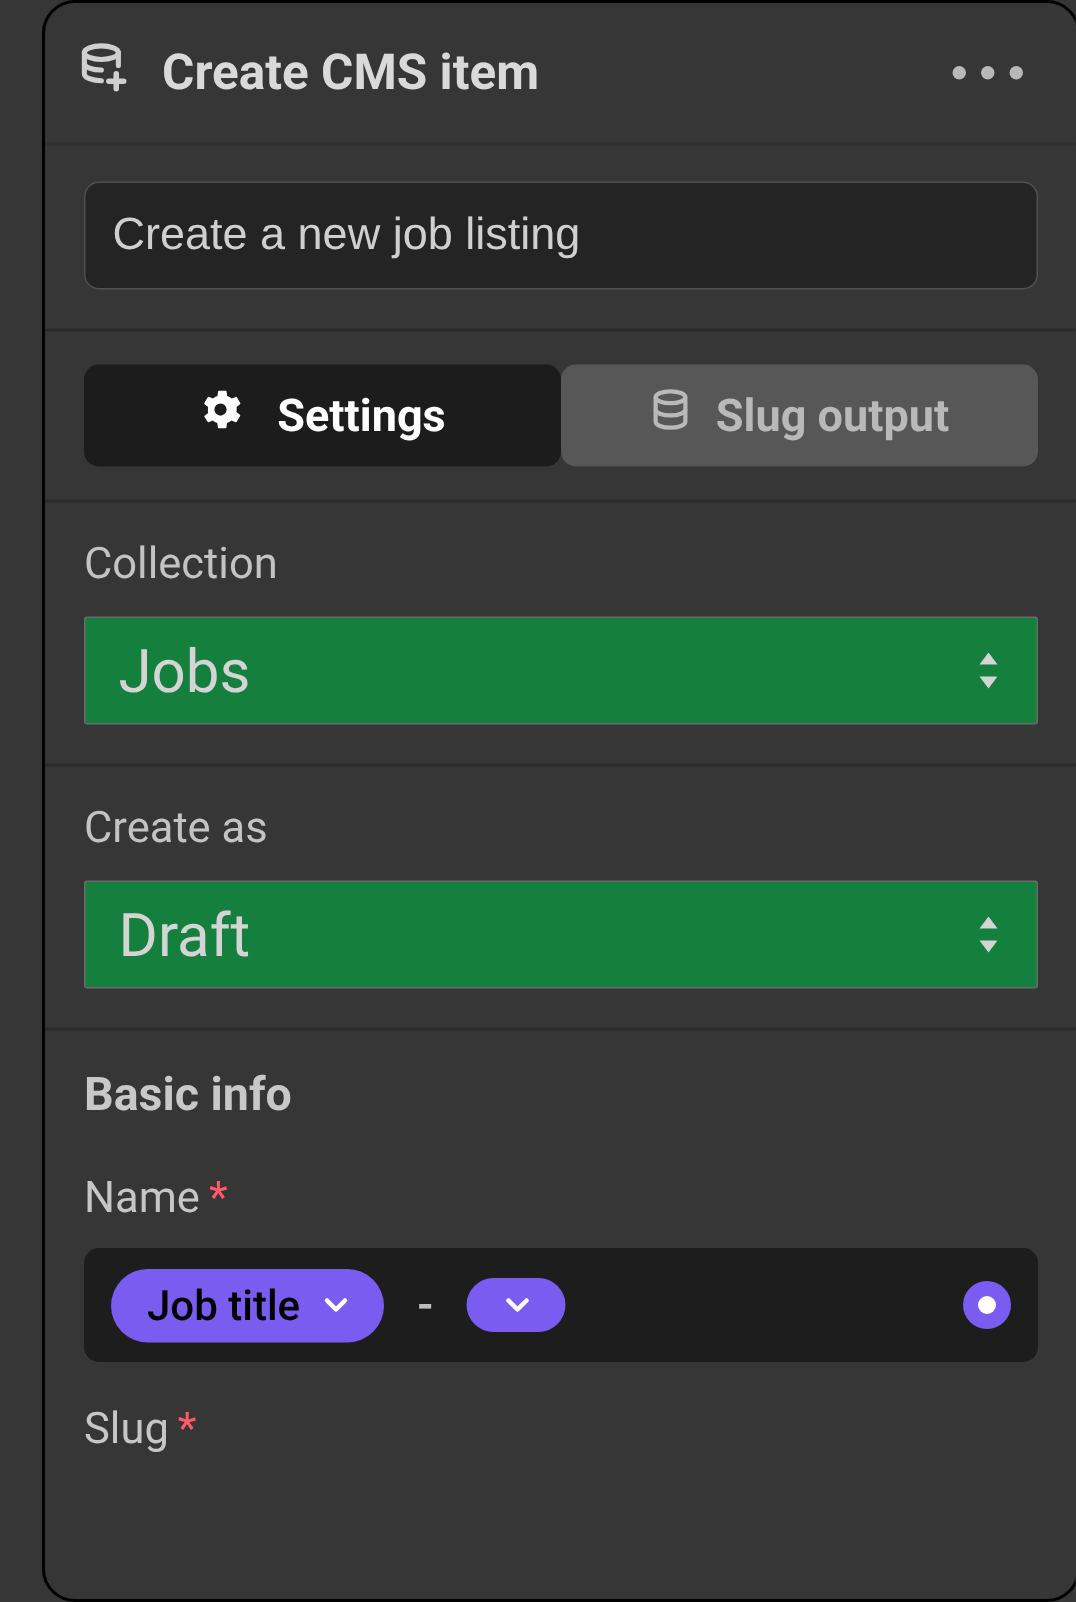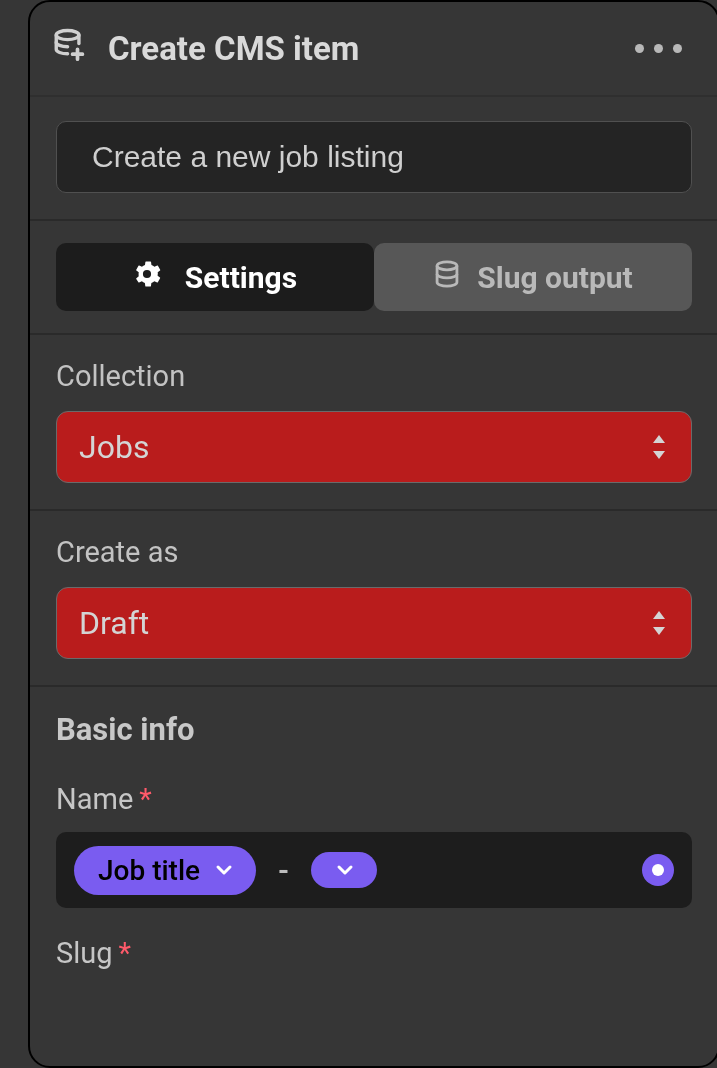--- a/index.html
+++ b/index.html
@@ -55,21 +55,21 @@
     margin-bottom: 18px;
   }
   .text-input {
     width: 100%;
     height: 72px;
     background: #242424;
     border: 1px solid #505050;
     border-radius: 10px;
     color: #cfcfcf;
     font-size: 30px;
-    padding: 0 35px;
+    padding: 0 18px;
     outline: none;
   }
 
   .tabs {
     display: flex;
     padding: 22px 26px;
     gap: 0;
     border-bottom: 2px solid #2a2a2a;
   }
   .tab {
@@ -90,25 +90,25 @@
     gap: 24px;
   }
   .tab.inactive {
     background: #575757;
     color: #b9b9b9;
   }
 
   .select-wrap {
     width: 100%;
     height: 72px;
-    background: #b91c1c;
+    background: #15803d;
     border: 1px solid #6a6a6a;
-    border-radius: 12px;
+    border-radius: 2px;
     color: #d4d4d4;
-    font-size: 32px;
+    font-size: 40px;
     padding: 0 22px;
     display: flex;
     align-items: center;
     justify-content: space-between;
   }
   .select-caret svg { display:block; }
 
   .basic {
     padding: 24px 26px 0 26px;
   }

